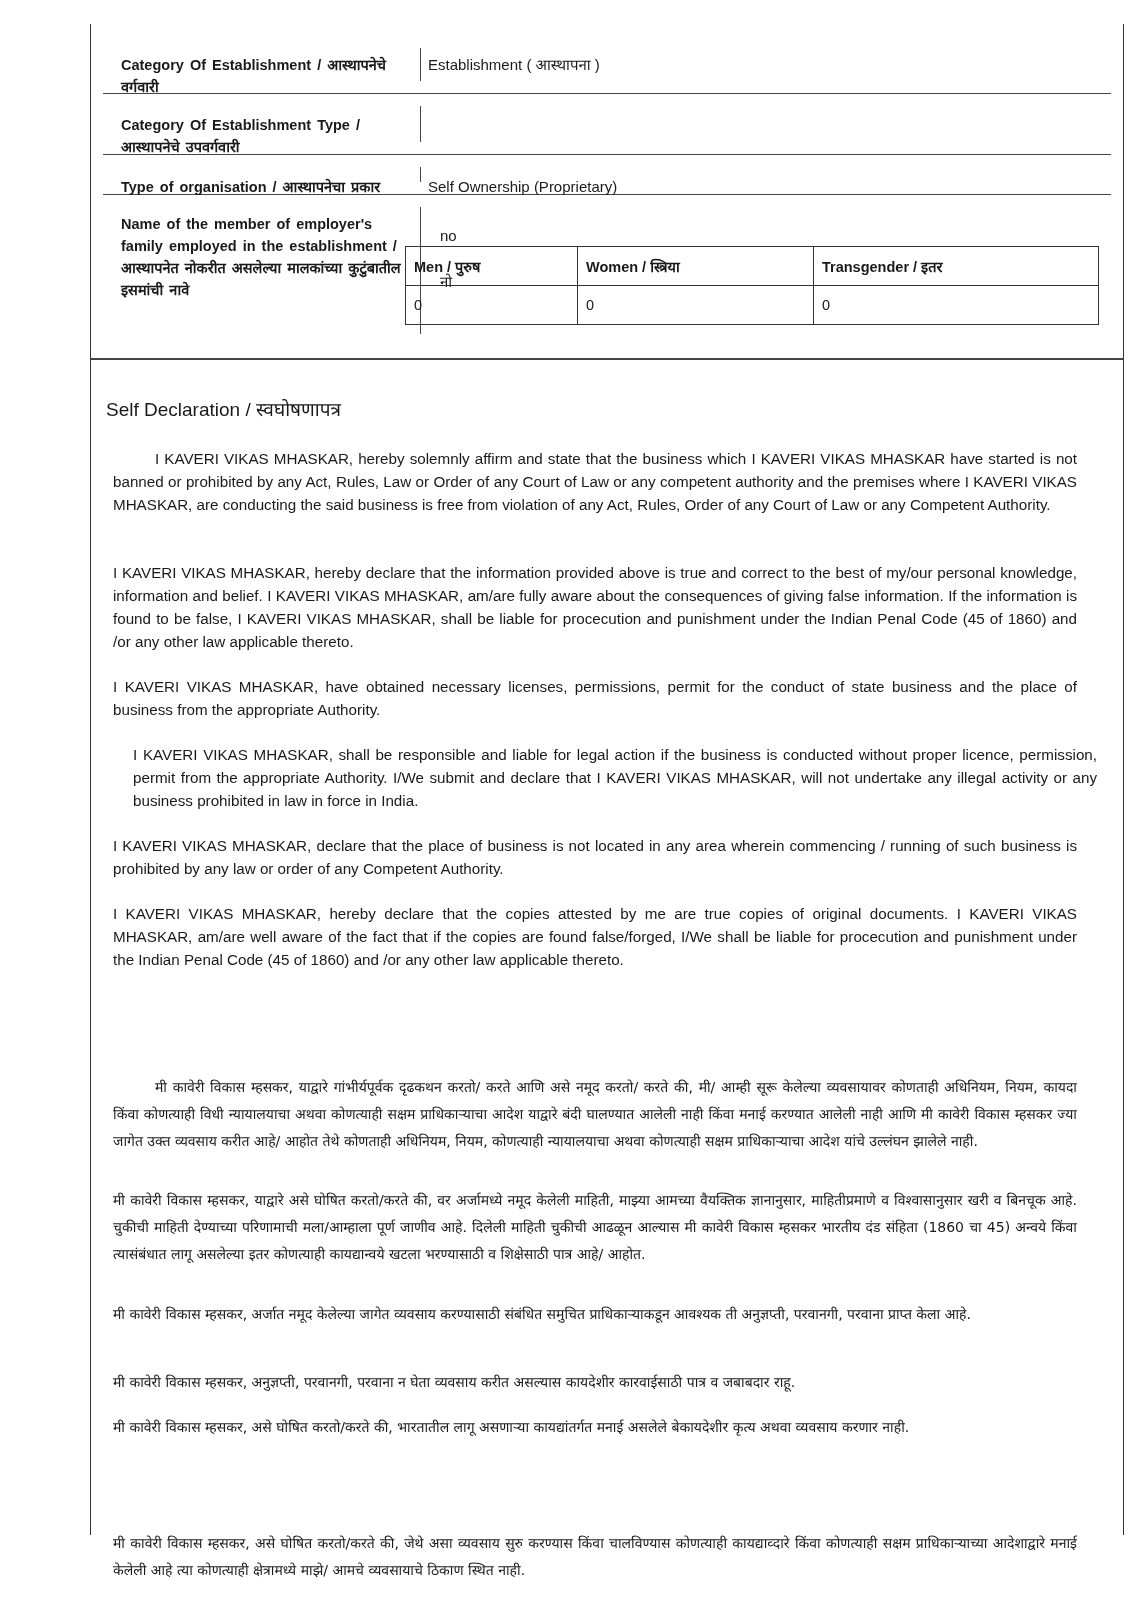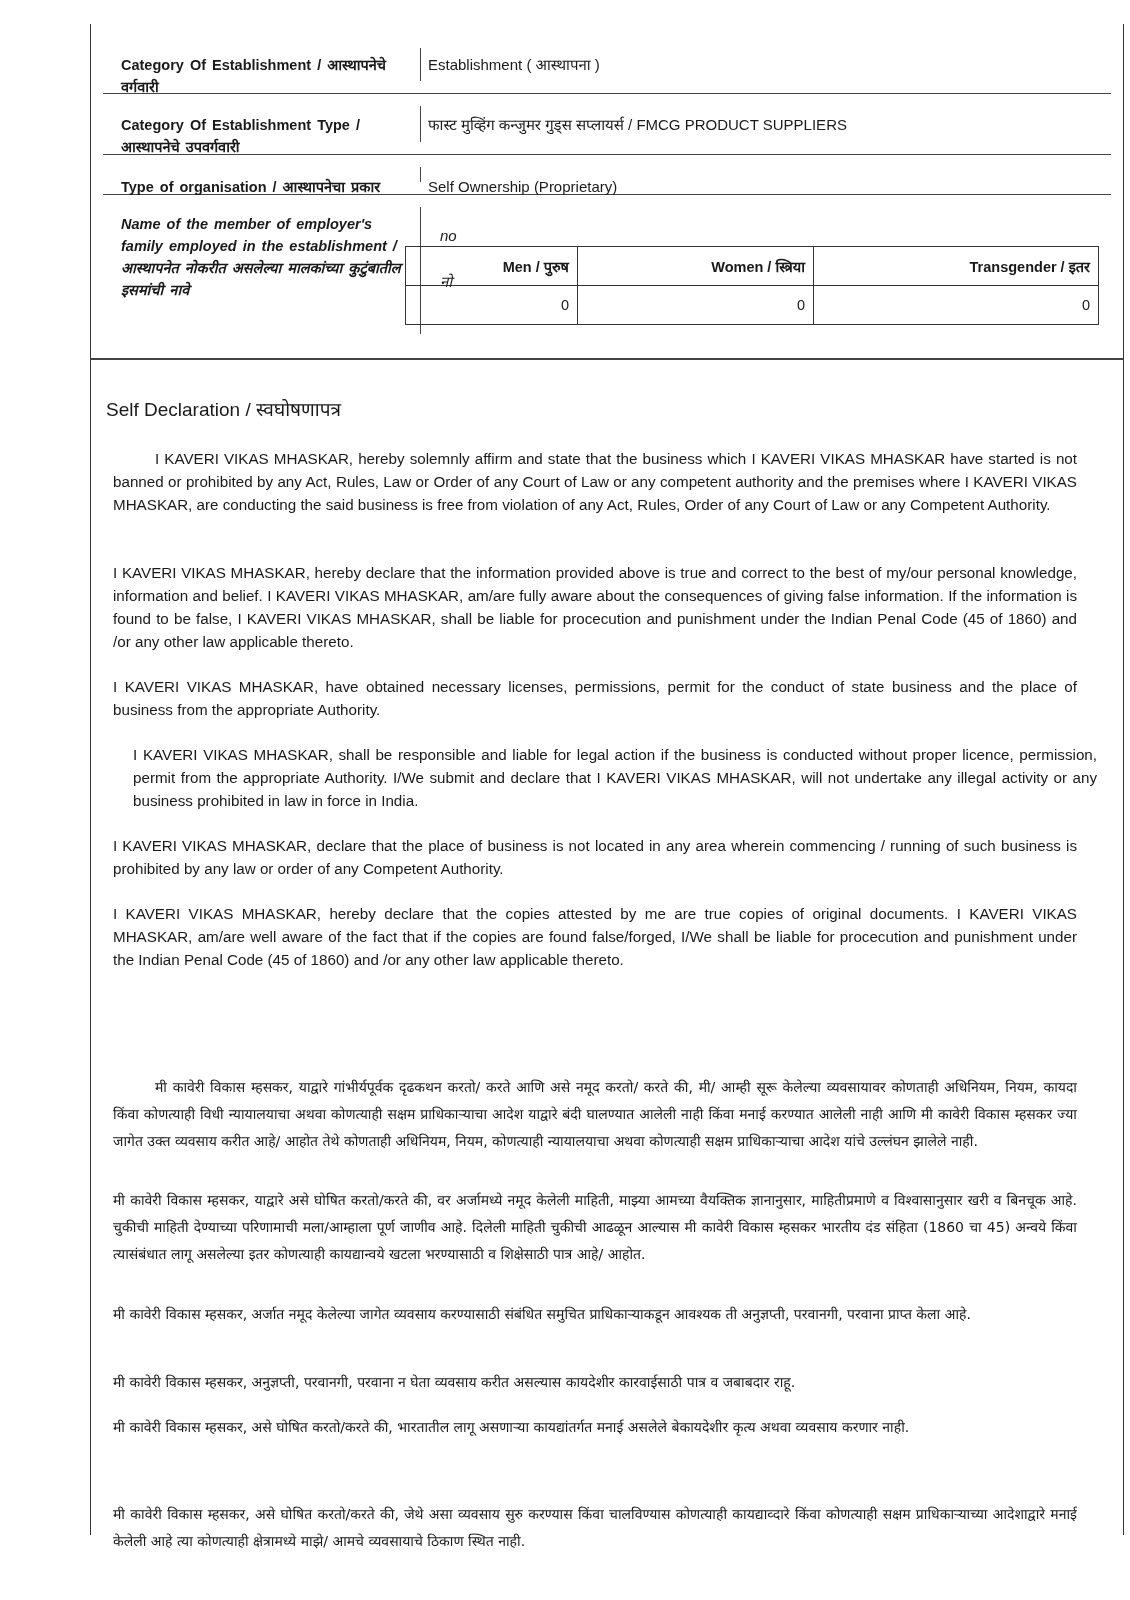--- a/index.html
+++ b/index.html
@@ -10,27 +10,27 @@
 
     
     .details { position: relative; width: 1034px; border-left: 1.5px solid #333; border-right: 1.5px solid #333; border-bottom: 2px solid #444; }
     .drow { display: flex; border-top: 1.5px solid #444; }
     .drow:first-child { border-top: none; }
     .dlabel { width: 306px; border-right: 1.5px solid #444; padding: 6px 6px 4px 6px; font-weight: bold; font-size: 14.5px; line-height: 22px; word-spacing: 2px; }
     .dval { flex: 1; padding: 6px 7px; font-size: 15px; line-height: 22px; }
     .r1 { height: 57px; }
     .r2 { height: 61px; }
     .r3 { height: 40px; }
-    .r4 { height: 152px; font-style: italic; }
+    .r4 { height: 152px; }
     .r3 .dlabel, .r3 .dval { padding-top: 9px; }
     .r2 .dlabel, .r2 .dval { padding-top: 8px; }
 
     .family-val .line { font-size: 15px; line-height: 22px; }
     .gender { position: absolute; left: 314px; top: 222px; width: 694px; border-collapse: collapse; }
-    .gender td { border: 1.5px solid #333; padding: 0 8px; font-size: 14.5px; height: 39px; vertical-align: middle; text-align: right; }
+    .gender td { border: 1.5px solid #333; padding: 0 8px; font-size: 14.5px; height: 39px; vertical-align: middle; }
     .gender .gh td { font-weight: bold; }
     .gender td:nth-child(1) { width: 172px; }
     .gender td:nth-child(2) { width: 236px; }
 
     
     .decl { position: relative; width: 1034px; height: 1175px; border-left: 1.5px solid #333; border-right: 1.5px solid #333; }
     .decl-title { position: absolute; left: 3px; top: 24px; font-weight: normal; font-size: 19px; }
     .para { position: absolute; left: 10px; width: 988px; font-size: 15.2px; line-height: 23px; text-align: justify; font-family: "Liberation Sans Narrow", "Liberation Sans", sans-serif; }
     .para.indent { text-indent: 42px; }
     .para.mr { font-family: "DejaVu Sans", sans-serif; font-size: 14px; line-height: 27px; }
@@ -40,21 +40,20 @@
 
 <div class="page">
 
   <div class="details">
     <div class="drow r1">
       <div class="dlabel">Category Of Establishment / आस्थापनेचे वर्गवारी</div>
       <div class="dval">Establishment ( आस्थापना )</div>
     </div>
     <div class="drow r2">
       <div class="dlabel">Category Of Establishment Type / आस्थापनेचे उपवर्गवारी</div>
-      <div class="dval">फास्ट मुव्हिंग कन्जुमर गुड्स सप्लायर्स / FMCG PRODUCT SUPPLIERS</div>
     </div>
     <div class="drow r3">
       <div class="dlabel">Type of organisation / आस्थापनेचा प्रकार</div>
       <div class="dval">Self Ownership (Proprietary)</div>
     </div>
     <div class="drow r4">
       <div class="dlabel">Name of the member of employer's family employed in the establishment / आस्थापनेत नोकरीत असलेल्या मालकांच्या कुटुंबातील इसमांची नावे</div>
       <div class="dval family-val">
         <div class="line">no</div>
         <div class="line">नो</div>
@@ -85,15 +84,15 @@
     <p class="para" style="top:303px;">I KAVERI VIKAS MHASKAR, have obtained necessary licenses, permissions, permit for the conduct of state business and the place of business from the appropriate Authority.</p>
     <p class="para" style="top:371px;margin-left:20px;">I KAVERI VIKAS MHASKAR, shall be responsible and liable for legal action if the business is conducted without proper licence, permission, permit from the appropriate Authority. I/We submit and declare that I KAVERI VIKAS MHASKAR, will not undertake any illegal activity or any business prohibited in law in force in India.</p>
     <p class="para" style="top:462px;">I KAVERI VIKAS MHASKAR, declare that the place of business is not located in any area wherein commencing / running of such business is prohibited by any law or order of any Competent Authority.</p>
     <p class="para" style="top:530px;">I KAVERI VIKAS MHASKAR, hereby declare that the copies attested by me are true copies of original documents. I KAVERI VIKAS MHASKAR, am/are well aware of the fact that if the copies are found false/forged, I/We shall be liable for procecution and punishment under the Indian Penal Code (45 of 1860) and /or any other law applicable thereto.</p>
 
     <p class="para mr indent" style="top:702px;">मी कावेरी विकास म्हसकर, याद्वारे गांभीर्यपूर्वक दृढकथन करतो/ करते आणि असे नमूद करतो/ करते की, मी/ आम्ही सूरू केलेल्या व्यवसायावर कोणताही अधिनियम, नियम, कायदा किंवा कोणत्याही विधी न्यायालयाचा अथवा कोणत्याही सक्षम प्राधिकाऱ्याचा आदेश याद्वारे बंदी घालण्यात आलेली नाही किंवा मनाई करण्यात आलेली नाही आणि मी कावेरी विकास म्हसकर ज्या जागेत उक्त व्यवसाय करीत आहे/ आहोत तेथे कोणताही अधिनियम, नियम, कोणत्याही न्यायालयाचा अथवा कोणत्याही सक्षम प्राधिकाऱ्याचा आदेश यांचे उल्लंघन झालेले नाही.</p>
     <p class="para mr" style="top:815px;">मी कावेरी विकास म्हसकर, याद्वारे असे घोषित करतो/करते की, वर अर्जामध्ये नमूद केलेली माहिती, माझ्या आमच्या वैयक्तिक ज्ञानानुसार, माहितीप्रमाणे व विश्वासानुसार खरी व बिनचूक आहे. चुकीची माहिती देण्याच्या परिणामाची मला/आम्हाला पूर्ण जाणीव आहे. दिलेली माहिती चुकीची आढळून आल्यास मी कावेरी विकास म्हसकर भारतीय दंड संहिता (1860 चा 45) अन्वये किंवा त्यासंबंधात लागू असलेल्या इतर कोणत्याही कायद्यान्वये खटला भरण्यासाठी व शिक्षेसाठी पात्र आहे/ आहोत.</p>
     <p class="para mr" style="top:929px;">मी कावेरी विकास म्हसकर, अर्जात नमूद केलेल्या जागेत व्यवसाय करण्यासाठी संबंधित समुचित प्राधिकाऱ्याकडून आवश्यक ती अनुज्ञप्ती, परवानगी, परवाना प्राप्त केला आहे.</p>
     <p class="para mr" style="top:997px;">मी कावेरी विकास म्हसकर, अनुज्ञप्ती, परवानगी, परवाना न घेता व्यवसाय करीत असल्यास कायदेशीर कारवाईसाठी पात्र व जबाबदार राहू.</p>
     <p class="para mr" style="top:1042px;">मी कावेरी विकास म्हसकर, असे घोषित करतो/करते की, भारतातील लागू असणाऱ्या कायद्यांतर्गत मनाई असलेले बेकायदेशीर कृत्य अथवा व्यवसाय करणार नाही.</p>
-    <p class="para mr" style="top:1129px;">मी कावेरी विकास म्हसकर, असे घोषित करतो/करते की, जेथे असा व्यवसाय सुरु करण्यास किंवा चालविण्यास कोणत्याही कायद्याव्दारे किंवा कोणत्याही सक्षम प्राधिकाऱ्याच्या आदेशाद्वारे मनाई केलेली आहे त्या कोणत्याही क्षेत्रामध्ये माझे/ आमचे व्यवसायाचे ठिकाण स्थित नाही.</p>
+    <p class="para mr" style="top:1158px;">मी कावेरी विकास म्हसकर, असे घोषित करतो/करते की, जेथे असा व्यवसाय सुरु करण्यास किंवा चालविण्यास कोणत्याही कायद्याव्दारे किंवा कोणत्याही सक्षम प्राधिकाऱ्याच्या आदेशाद्वारे मनाई केलेली आहे त्या कोणत्याही क्षेत्रामध्ये माझे/ आमचे व्यवसायाचे ठिकाण स्थित नाही.</p>
   </div>
 </div>
 
 </body></html>

